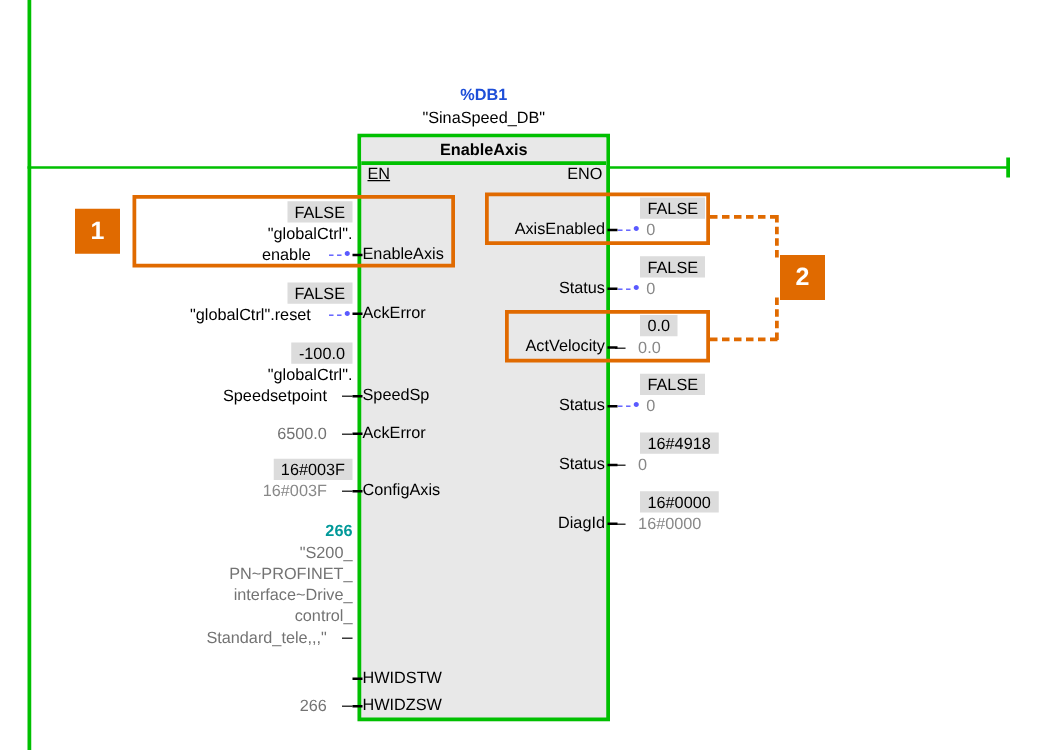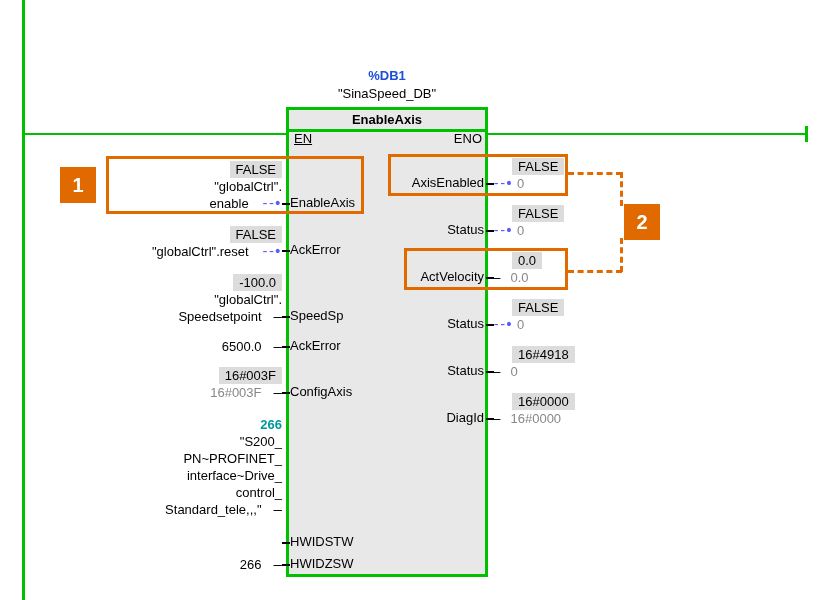--- a/index.html
+++ b/index.html
@@ -105,21 +105,21 @@
   }
   .wire-plain {
     color: #000;
     letter-spacing: -2px;
     margin: 0 2px;
     white-space: nowrap;
     font-family: monospace;
     font-size: 14px;
   }
   .gray { color: #888; }
-  .blue { color: #000000; }
+  .blue { color: #737373; }
   .teal { color: #009999; font-weight: bold; }
 
   .callout-box {
     position: absolute;
     border: 3px solid #e06a00;
     background: transparent;
     pointer-events: none;
   }
   .callout-num {
     position: absolute;

